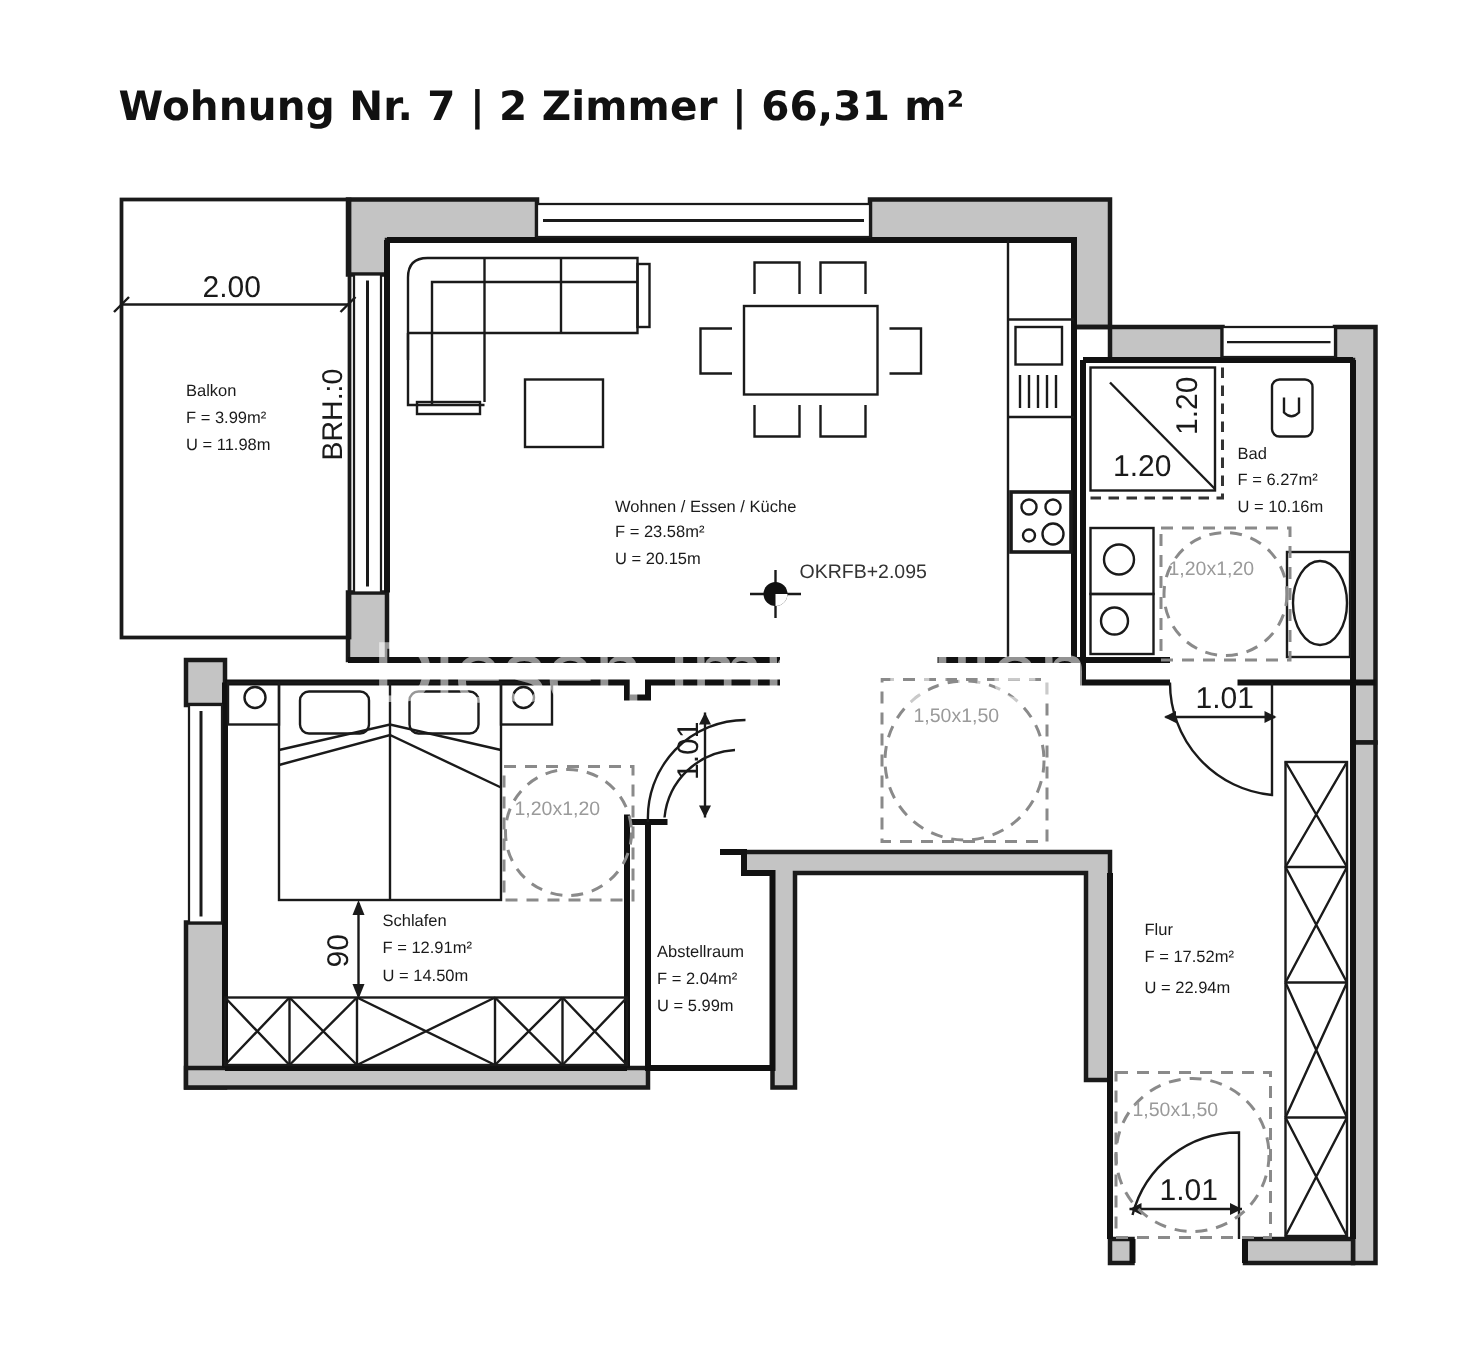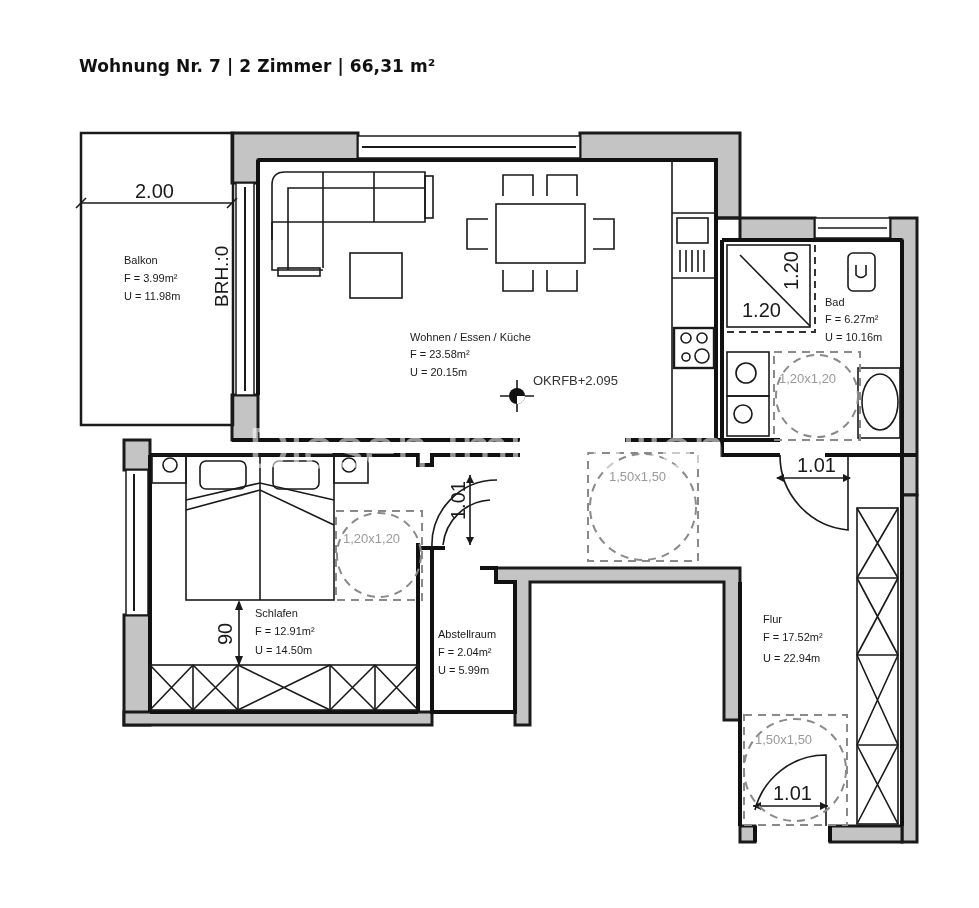--- a/index.html
+++ b/index.html
@@ -1,17 +1,17 @@
 <!DOCTYPE html>
 <html><head>
 <meta charset="utf-8">
 <style>
   html, body { margin:0; padding:0; background:#ffffff; }
   body { width:979px; height:908px; position:relative; overflow:hidden; font-family:"Liberation Sans", sans-serif; }
-  .title { position:absolute; left:79px; top:56px; font-family:"DejaVu Sans", sans-serif; font-weight:bold; font-size:17px; color:#111; letter-spacing:0.1px; }
+  .title { position:absolute; left:79px; top:56px; font-family:"DejaVu Sans", sans-serif; font-weight:bold; font-size:27px; color:#111; letter-spacing:0.1px; }
   svg { position:absolute; left:0; top:0; }
   .wall-g { fill:#c4c4c4; stroke:#1a1a1a; stroke-width:3; }
   .line { fill:none; stroke:#1a1a1a; stroke-width:1.6; }
   .thick { fill:none; stroke:#111; stroke-width:4; }
   .dash { fill:none; stroke:#8a8a8a; stroke-width:2; stroke-dasharray:8 6; }
   .lbl { font-family:"Liberation Sans", sans-serif; font-size:11px; fill:#1a1a1a; }
   .dim { font-family:"Liberation Sans", sans-serif; font-size:20px; fill:#1a1a1a; }
   .grey { font-family:"Liberation Sans", sans-serif; font-size:13px; fill:#9a9a9a; }
   .okr { font-family:"Liberation Sans", sans-serif; font-size:13px; fill:#333; }
   .wm { font-family:"Liberation Sans", sans-serif; font-size:58px; fill:#ffffff; fill-opacity:0.55; }

